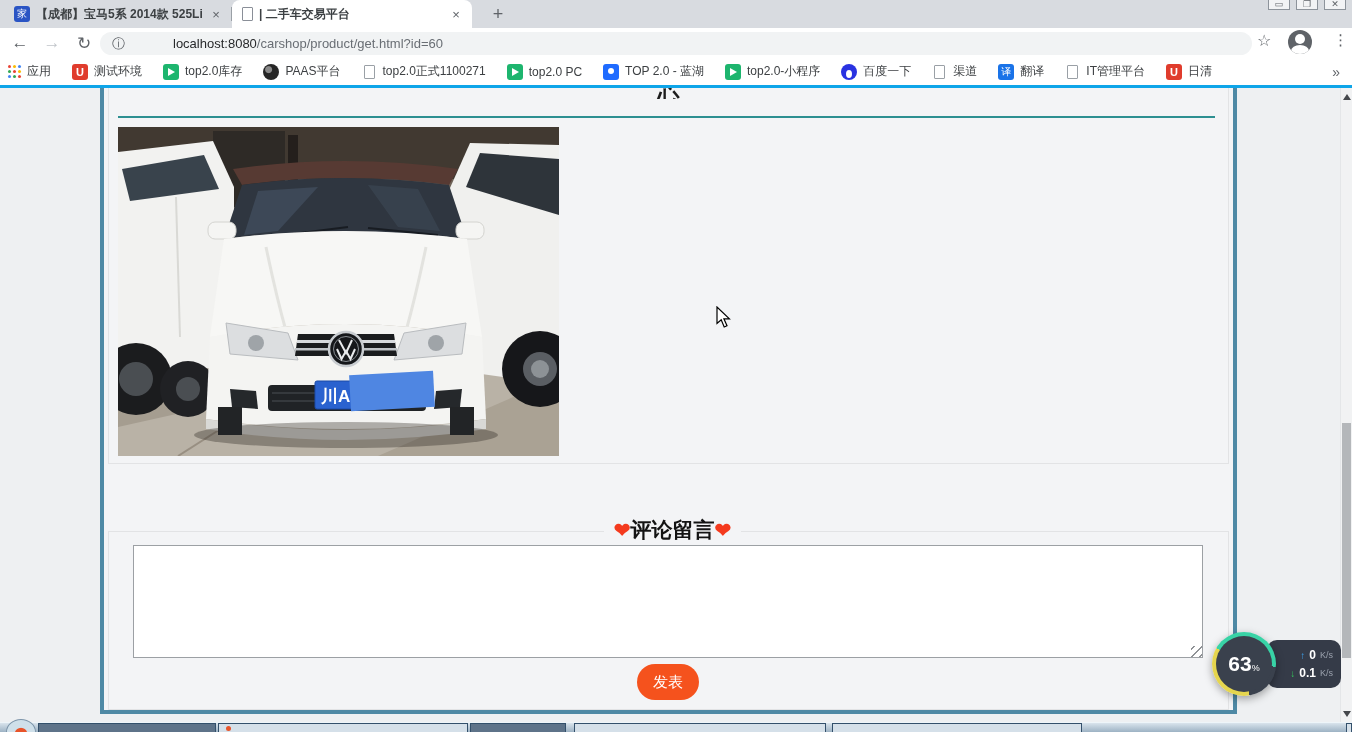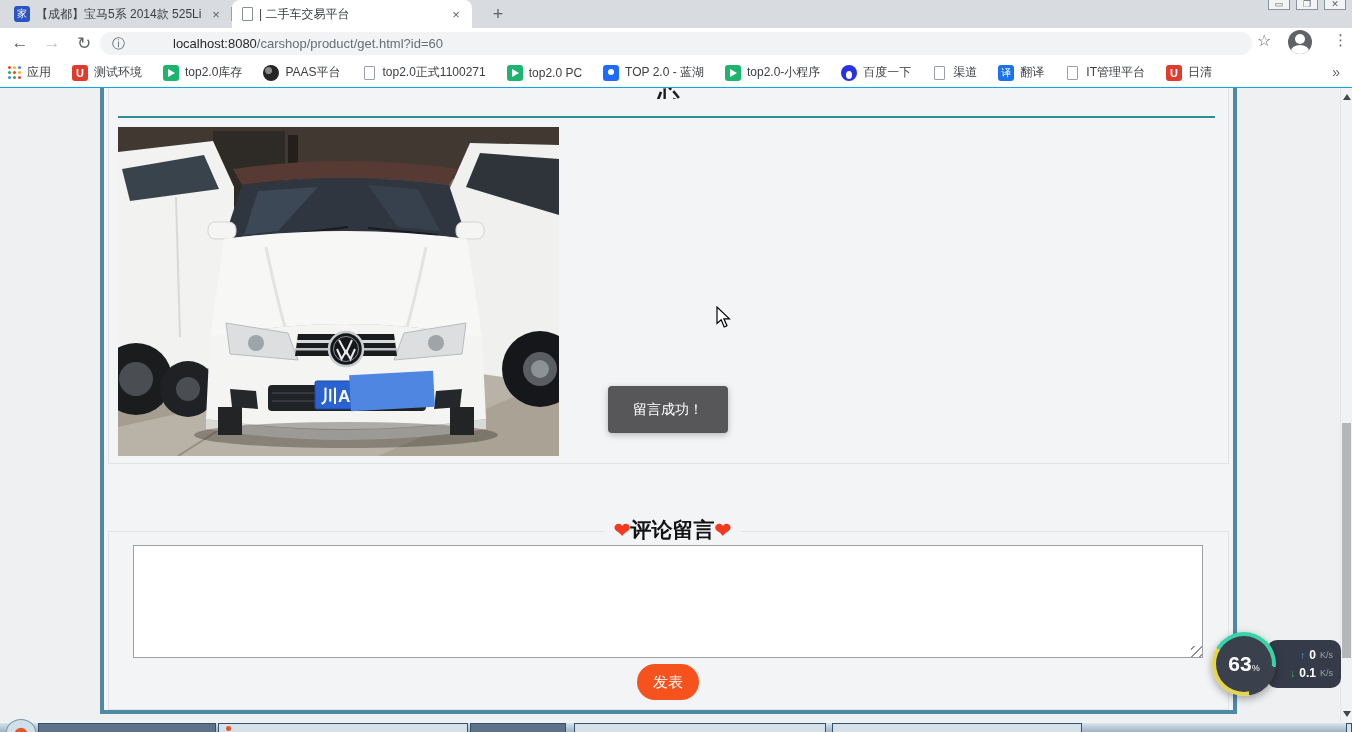--- a/index.html
+++ b/index.html
@@ -10,21 +10,21 @@
   }
   
   .tabstrip { position:absolute; left:0; top:0; width:1352px; height:28px; background:#d8dbe0; }
   .tab { position:absolute; top:0; height:28px; display:flex; align-items:center; padding:0 8px; }
   .tab.inactive { left:6px; width:226px; }
   .tab.active { left:232px; width:240px; background:#fff; border-radius:8px 8px 0 0; }
   .tab-sep { position:absolute; left:231px; top:7px; width:1px; height:14px; background:#9aa0a6; }
   .favicon-home { width:16px; height:16px; border-radius:3px; background:#2a54c4; color:#fff;
     font-size:10px; display:flex; align-items:center; justify-content:center; flex:0 0 16px; }
   .favicon-doc { width:11px; height:14px; border:1px solid #8a8f98; border-radius:1px; background:#fff; flex:0 0 11px; margin-left:2px; }
-  .tab-title { flex:1; font-size:12px; color:#3c4043; white-space:nowrap; overflow:hidden; margin:0 6px; }
+  .tab-title { flex:1; font-size:12px; color:#3c4043; white-space:nowrap; overflow:hidden; margin:0 6px;font-weight:bold; }
   .tab-close { color:#5f6368; font-size:13px; width:16px; text-align:center; cursor:default; }
   .newtab-btn { position:absolute; left:486px; top:3px; width:24px; height:22px; color:#5f6368;
     font-size:18px; display:flex; align-items:center; justify-content:center; }
   .win-controls { position:absolute; right:6px; top:0; height:12px; overflow:hidden; display:flex; gap:6px; }
   .win-btn { width:22px; height:18px; margin-top:-8px; border:1px solid #8d939b; background:#f2f3f5;
     color:#5f6368; font-size:9px; display:flex; align-items:flex-end; justify-content:center; }
   .toolbar { position:absolute; left:0; top:28px; width:1352px; height:30px; background:#fff; }
   .nav-ico { position:absolute; top:31px; width:24px; height:24px; font-size:17px; color:#5f6368;
     display:flex; align-items:center; justify-content:center; }
   .nav-ico.disabled { color:#c1c5ca; }
@@ -33,21 +33,21 @@
   .info-ico { color:#5f6368; font-size:13px; margin-right:8px; }
   .url-host { font-size:13px; color:#28292b;margin-left:40px; }
   .url-path { font-size:13px; color:#696e74; }
   .star-ico { position:absolute; left:1257px; top:31px; font-size:16px; color:#5f6368; }
   .avatar { position:absolute; left:1288px; top:30px; width:24px; height:24px; border-radius:50%;
     background:#5f6368; overflow:hidden; }
   .avatar .head { position:absolute; left:7px; top:4px; width:10px; height:10px; border-radius:50%; background:#fff; }
   .avatar .body { position:absolute; left:3px; top:15px; width:18px; height:12px; border-radius:50%; background:#fff; }
   .menu-dots { position:absolute; left:1333px; top:31px; font-size:15px; color:#5f6368; }
   .bookmarks { position:absolute; left:0; top:58px; width:1352px; height:30px; background:#fff;
-    border-bottom:1px solid #0ea5e9; display:flex; align-items:center; padding-left:8px; gap:21px; }
+    border-bottom:3px solid #0ea5e9; display:flex; align-items:center; padding-left:8px; gap:21px; }
   .bm { display:flex; align-items:center; gap:6px; font-size:12px; color:#3d4043; white-space:nowrap; }
   .dotgrid { width:13px; height:13px; position:relative; flex:0 0 13px; }
   .dotgrid i { position:absolute; left:0; top:0; width:3px; height:3px; border-radius:50%; background:#ea4335;
     box-shadow:5px 0 0 #fbbc04,10px 0 0 #4285f4,0 5px 0 #34a853,5px 5px 0 #ea4335,10px 5px 0 #fbbc04,
                0 10px 0 #4285f4,5px 10px 0 #34a853,10px 10px 0 #ea4335; }
   .ic-u { width:16px; height:16px; border-radius:3px; background:#e03c2d; color:#fff; font-weight:bold;
     font-size:11px; display:flex; align-items:center; justify-content:center; flex:0 0 16px; }
   .ic-play { width:16px; height:16px; border-radius:3px; background:#1db56e; display:flex; align-items:center; flex:0 0 16px; }
   .ic-play i { width:0; height:0; border-left:7px solid #fff; border-top:4px solid transparent;
     border-bottom:4px solid transparent; margin-left:5px; }
@@ -301,23 +301,20 @@
       <text x="203" y="275" font-size="17" font-weight="bold" fill="#ffffff" font-family="Liberation Sans, sans-serif">川A</text>
       <rect x="232" y="246" width="84" height="36" fill="#4f86e2" transform="rotate(-3 274 264)"></rect>
 
       <path d="M88,292 Q227,314 368,292 L368,302 Q227,324 88,302 Z" fill="#d9d9d6"></path>
       <ellipse cx="228" cy="308" rx="152" ry="13" fill="#2b2620" opacity="0.35"></ellipse>
       <rect x="100" y="280" width="24" height="28" fill="#222426"></rect>
       <rect x="332" y="280" width="24" height="28" fill="#222426"></rect>
     </svg>
   </div>
 
-  <div class="toast">
-    <span>留言成功！</span>
-  </div>
 
   <div class="comment-box"></div>
   <div class="legend-row">
     <span class="legend-inner">
       <span class="heart">❤</span><span>评论留言</span><span class="heart">❤</span>
     </span>
   </div>
   <textarea class="comment-textarea" style=""></textarea>
   <div class="grip"></div>
   <button class="submit-btn">发表</button>

